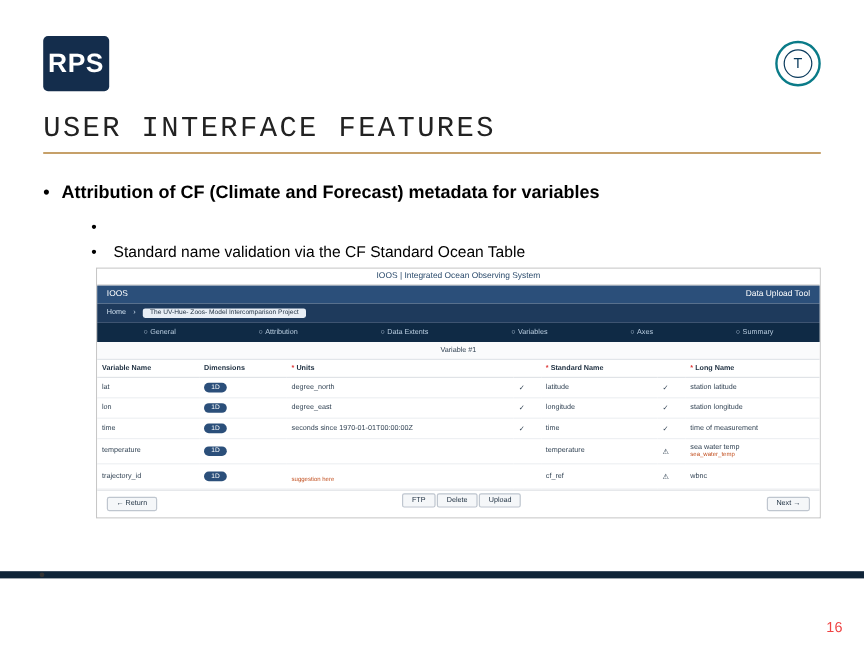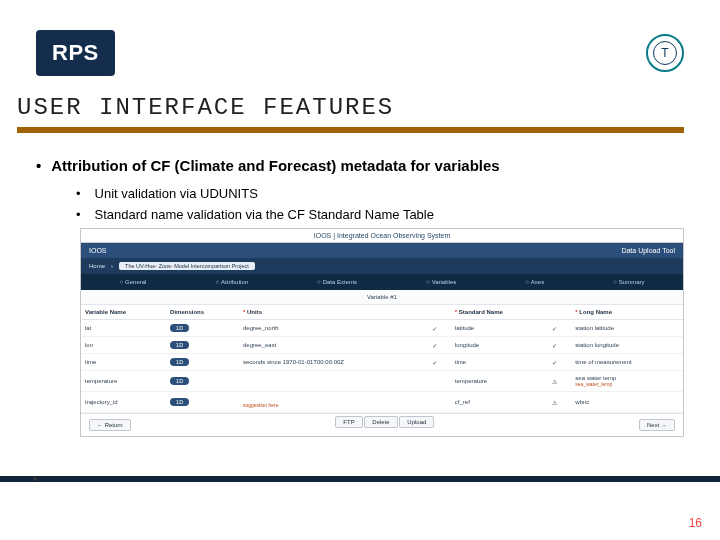--- a/index.html
+++ b/index.html
@@ -15,41 +15,41 @@
     display: flex;
     justify-content: space-between;
     align-items: center;
     padding: 30px 36px 10px 36px;
   }
   .rps-logo {
     background: #142d4c;
     color: #fff;
     font-weight: 700;
     font-size: 22px;
-    padding: 10px 16px;
+    padding: 10px 4px;
     border-radius: 4px;
     letter-spacing: 0.5px;
   }
   .round-icon {
     width: 38px; height: 38px;
     border: 2px solid #0a7b88;
     border-radius: 50%;
     display: flex; align-items: center; justify-content: center;
   }
   .round-icon-inner {
     width: 24px; height: 24px;
     border: 1.5px solid #0a3a5c;
     border-radius: 50%;
     display: flex; align-items: center; justify-content: center;
     font-size: 12px;
     color: #0a3a5c;
   }
   .title {
-    margin: 8px 36px 0 17px;
-    border-bottom: 6px solid #a16207;
+    margin: 8px 36px 0 36px;
+    border-bottom: 1px solid #a16207;
     padding-bottom: 6px;
     font-family: "Courier New", monospace;
     font-size: 24px;
     letter-spacing: 2px;
     color: #222;
   }
   .content {
     padding: 24px 36px 0 36px;
   }
   .b1 {
@@ -202,25 +202,24 @@
 
 <div class="title">USER INTERFACE FEATURES</div>
 
 <div class="content">
   <div class="b1">
     <span>•</span>
     <span>Attribution of CF (Climate and Forecast) metadata for variables</span>
   </div>
   <div class="b2">
     <span>•</span>
-    <span>Unit validation via UDUNITS</span>
   </div>
   <div class="b2">
     <span>•</span>
-    <span>Standard name validation via the CF Standard Name Table</span>
+    <span>Standard name validation via the CF Standard Ocean Table</span>
   </div>
 </div>
 
 <div class="screenshot">
   <div class="ioos-top">IOOS | Integrated Ocean Observing System</div>
   <div class="ioos-bar">
     <span>IOOS</span>
     <span>Data Upload Tool</span>
   </div>
   <div class="ioos-crumb">

